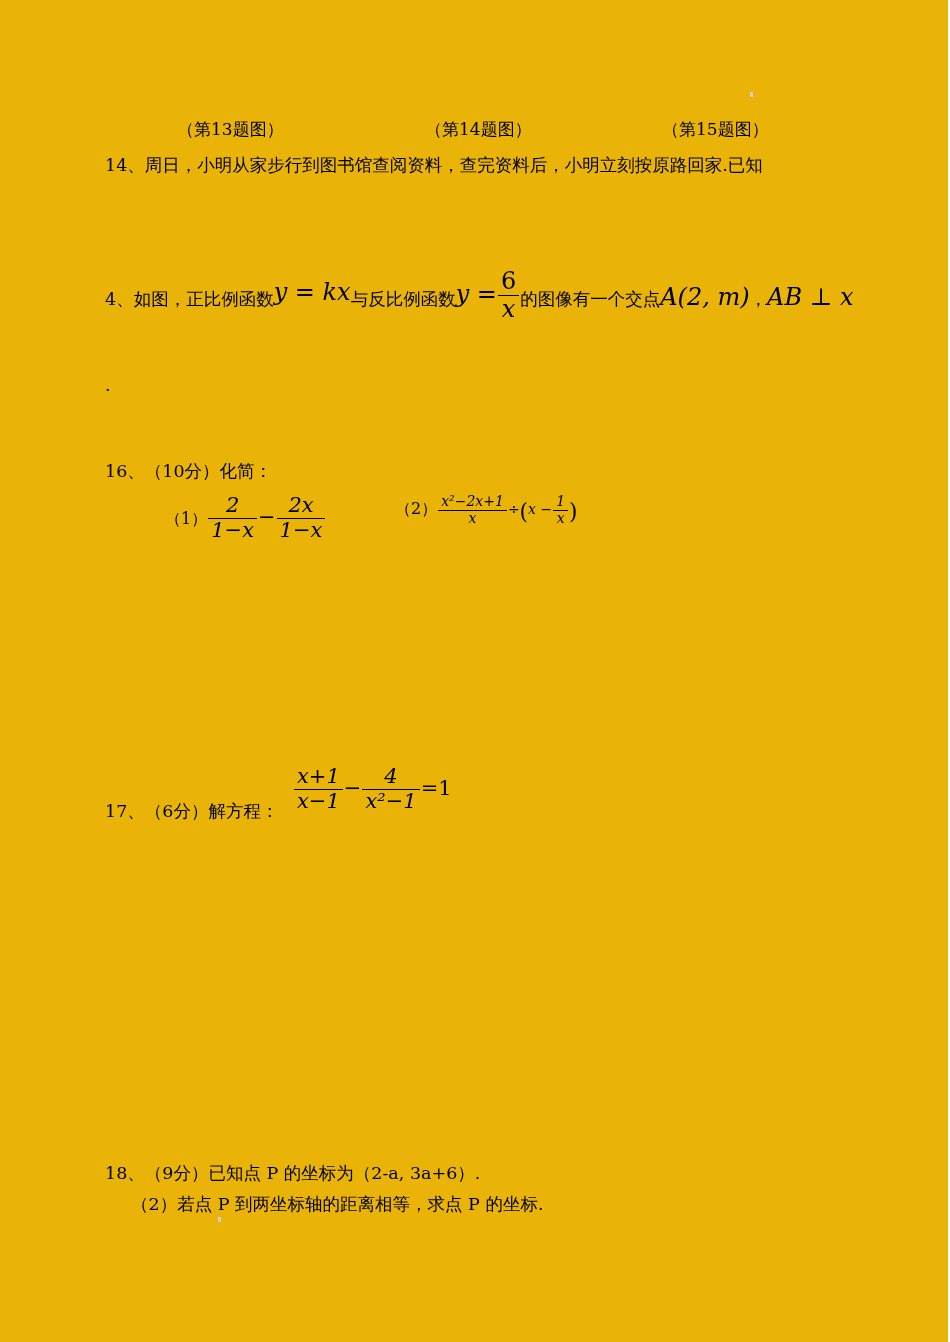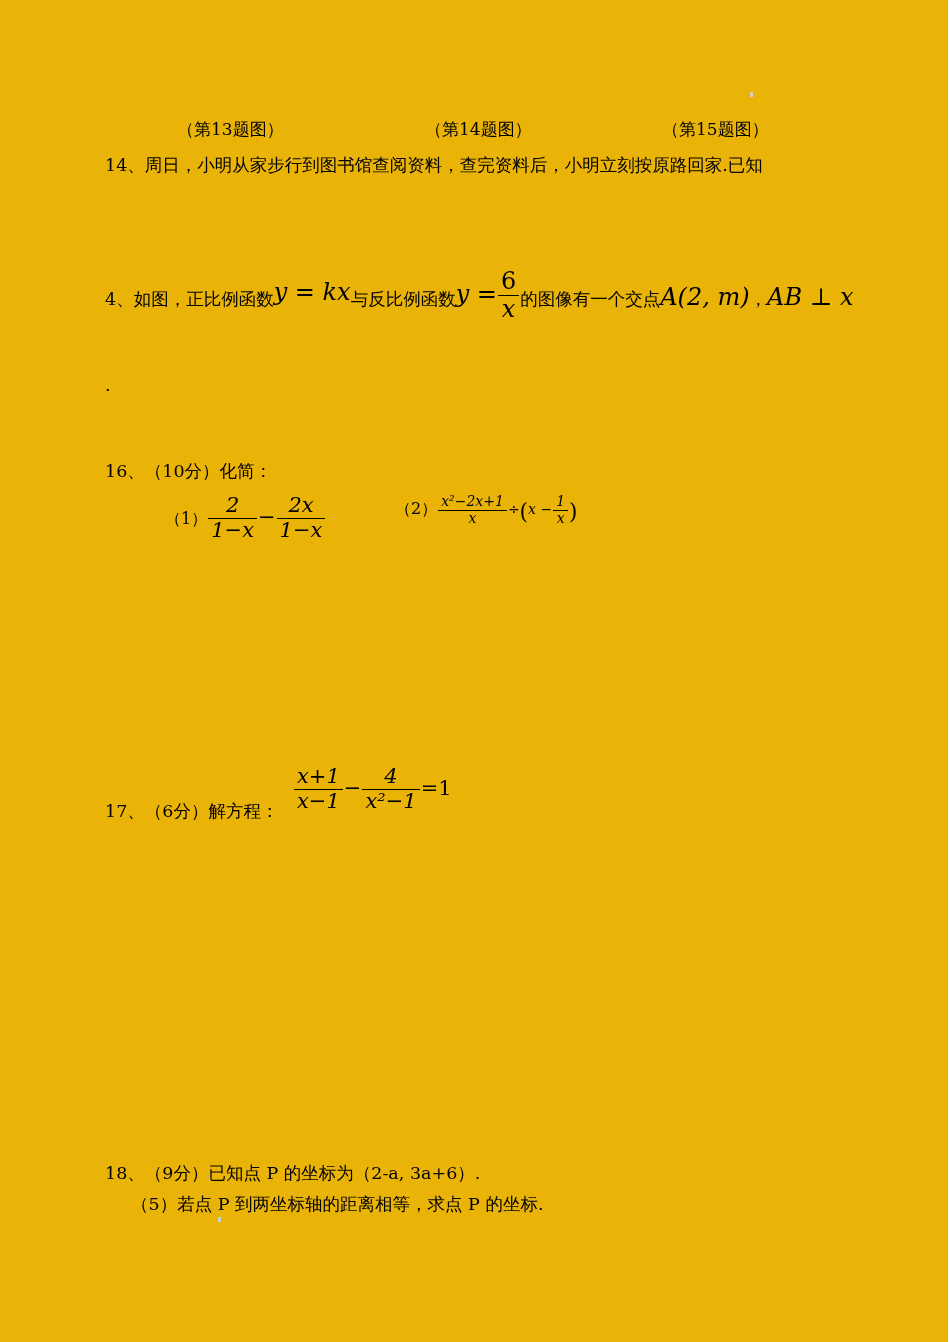--- a/index.html
+++ b/index.html
@@ -192,17 +192,17 @@
 
     <div class="q" style="top:796px;">17、（6分）解方程：</div>
     <div class="display-row" style="top:765px; height:56px;">
       <div class="expr-abs" style="left:188px; top:0px;">
         <span class="math" style="font-size:21px;"><span class="frac"><span class="num">x+1</span><span class="den">x−1</span></span><span class="op">−</span><span class="frac"><span class="num">4</span><span class="den">x²−1</span></span><span class="op">=1</span></span>
       </div>
     </div>
 
     <div class="q" style="top:1114px; width:755px;margin-top:44px;">
       <div class="line">18、（9分）已知点 P 的坐标为（2-a, 3a+6）.</div>
-      <div class="line indent1">（5）若点 P 到两坐标轴的距离相等，求点 P 的坐标.</div>
+      <div class="line indent1">（2）若点 P 到两坐标轴的距离相等，求点 P 的坐标.</div>
     </div>
 
   </div>
 </div>
 
 </body></html>

